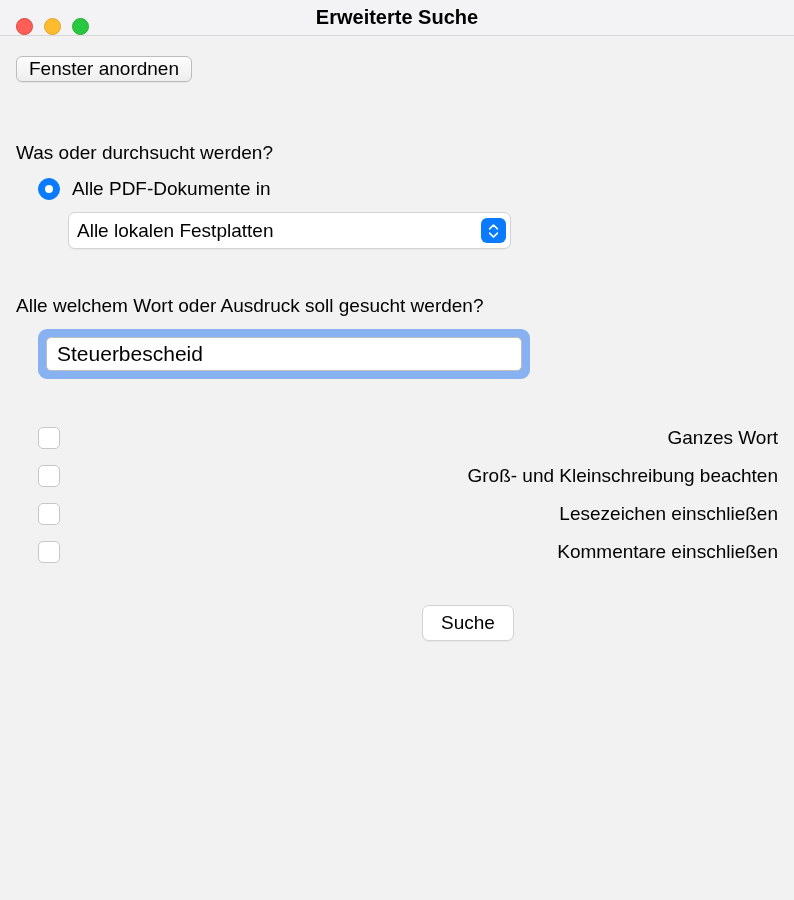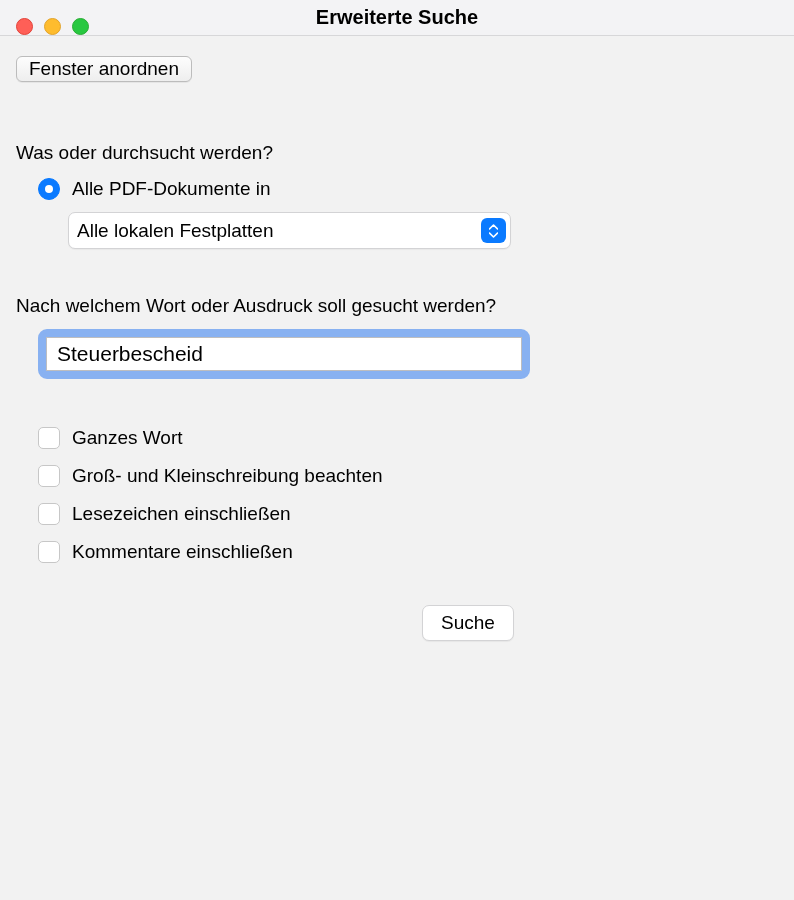--- a/index.html
+++ b/index.html
@@ -133,37 +133,38 @@
       width: 492px;
       padding: 4px;
       border: 4px solid #88b1f1;
       border-radius: 9px;
       background: #88b1f1;
     }
     .search-input {
       width: 100%;
       height: 34px;
       border: 1px solid #bdbdbf;
-      border-radius: 0;
+      border-radius: 5px;
       background: #fff;
       font-size: 21px;
       padding: 4px 10px;
       outline: none;
       color: #000;
     }
     .checkbox-list {
       margin-left: 22px;
       margin-top: 48px;
     }
     .cb-row {
       display: flex;
       align-items: center;
       gap: 12px;
       font-size: 19px;
       margin-bottom: 16px;
+      justify-content: space-between;
     }
     .checkbox {
       width: 22px;
       height: 22px;
       border-radius: 5px;
       background: #fff;
       border: 1px solid #c7c7c7;
       flex-shrink: 0;
     }
     .search-btn-row {
@@ -211,21 +212,21 @@
     <div class="select-arrows">
       <svg width="9" height="6" viewBox="0 0 9 6">
           <path d="M0.5 5 L4.5 1 L8.5 5" stroke="#fff" stroke-width="1.6" fill="none" stroke-linecap="round" stroke-linejoin="round"></path>
         </svg>
       <svg width="9" height="6" viewBox="0 0 9 6">
           <path d="M0.5 1 L4.5 5 L8.5 1" stroke="#fff" stroke-width="1.6" fill="none" stroke-linecap="round" stroke-linejoin="round"></path>
         </svg>
     </div>
   </div>
 
-  <div class="section-label second">Nach welchem Wort oder Ausdruck soll gesucht werden?</div>
+  <div class="section-label second">Alle welchem Wort oder Ausdruck soll gesucht werden?</div>
 
   <div class="search-input-wrap">
     <input class="search-input" type="text" value="Steuerbescheid" style="">
   </div>
 
   <div class="checkbox-list">
     <div class="cb-row">
       <span class="checkbox"></span>
       <span>Ganzes Wort</span>
     </div>

